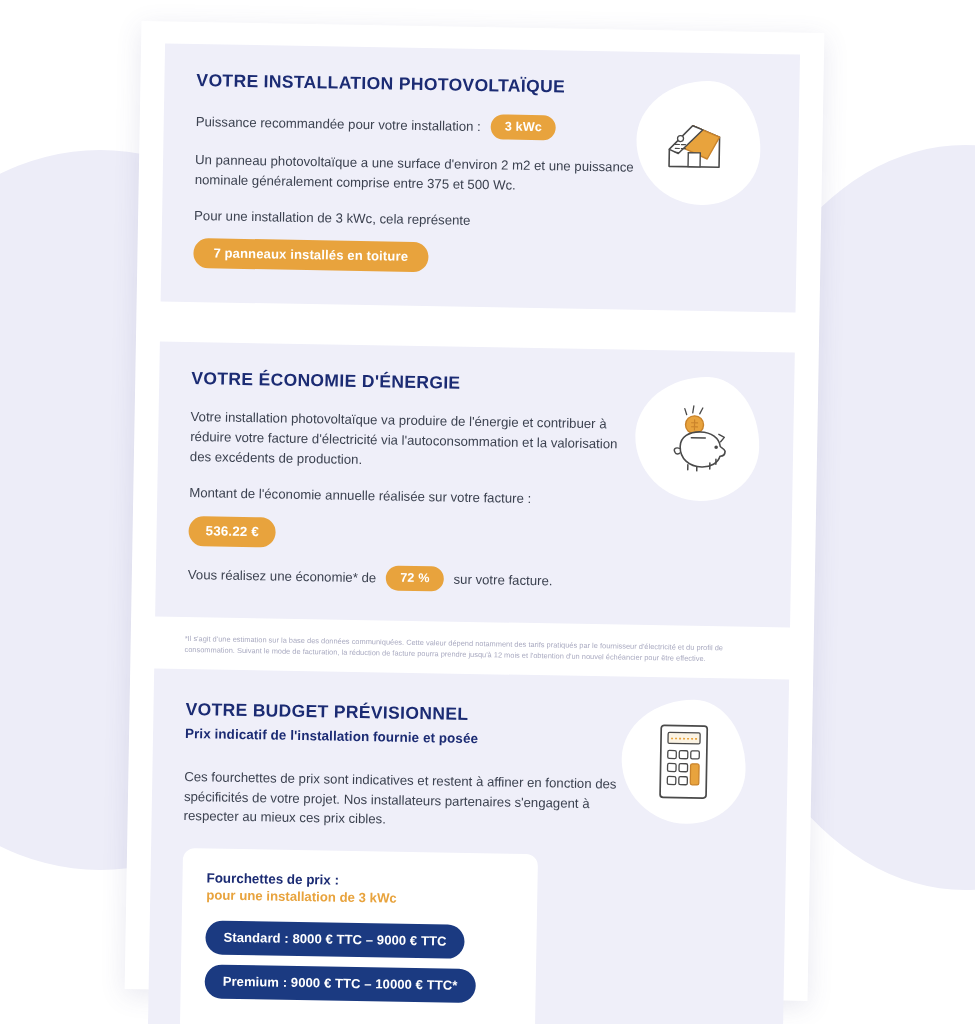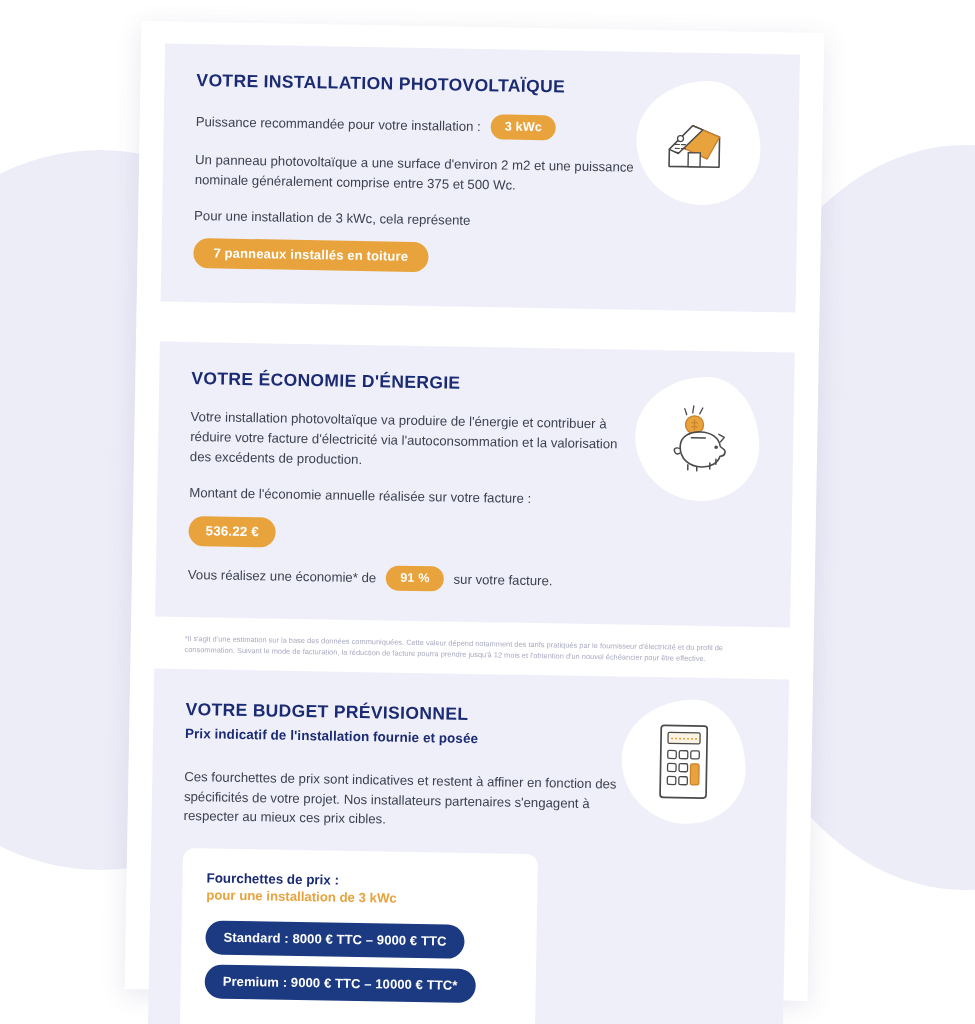--- a/index.html
+++ b/index.html
@@ -240,21 +240,21 @@
     <p class="body wide">Votre installation photovoltaïque va produire de l'énergie et contribuer à réduire votre facture d'électricité via l'autoconsommation et la valorisation des excédents de production.</p>
 
     <p class="body tight">Montant de l'économie annuelle réalisée sur votre facture :</p>
 
     <div style="margin-bottom:16px;">
       <span class="pill pill-amount">536.22 €</span>
     </div>
 
     <div class="inline-row" style="margin-bottom:0;">
       <span>Vous réalisez une économie* de</span>
-      <span class="pill">91 %</span>
+      <span class="pill">72 %</span>
       <span>sur votre facture.</span>
     </div>
 
     <div class="icon-blob icon-eco">
       <div class="blob-bg"></div>
       <svg width="78" height="76" viewBox="0 0 78 76" fill="none">
         <path d="M34 12 l1 -7 M41 13 l3 -6 M28 14 l-2 -6" stroke="#4A4A4A" stroke-width="1.3" stroke-linecap="round"></path>
         <circle cx="36" cy="24" r="9" fill="#E8A33D" stroke="#C9832B" stroke-width="1.4"></circle>
         <path d="M36 19 v10 M33 22 h6 M33 26 h6" stroke="#C9832B" stroke-width="1.2" stroke-linecap="round"></path>
         <path d="M22 46 C22 36 31 31 42 31 C53 31 61 37 62 45 C63 47 66 47 67 50 C67 53 65 55 62 55 C60 62 53 66 44 66 C31 66 22 58 22 46 Z" fill="#ffffff" stroke="#4A4A4A" stroke-width="1.6" stroke-linejoin="round"></path>

